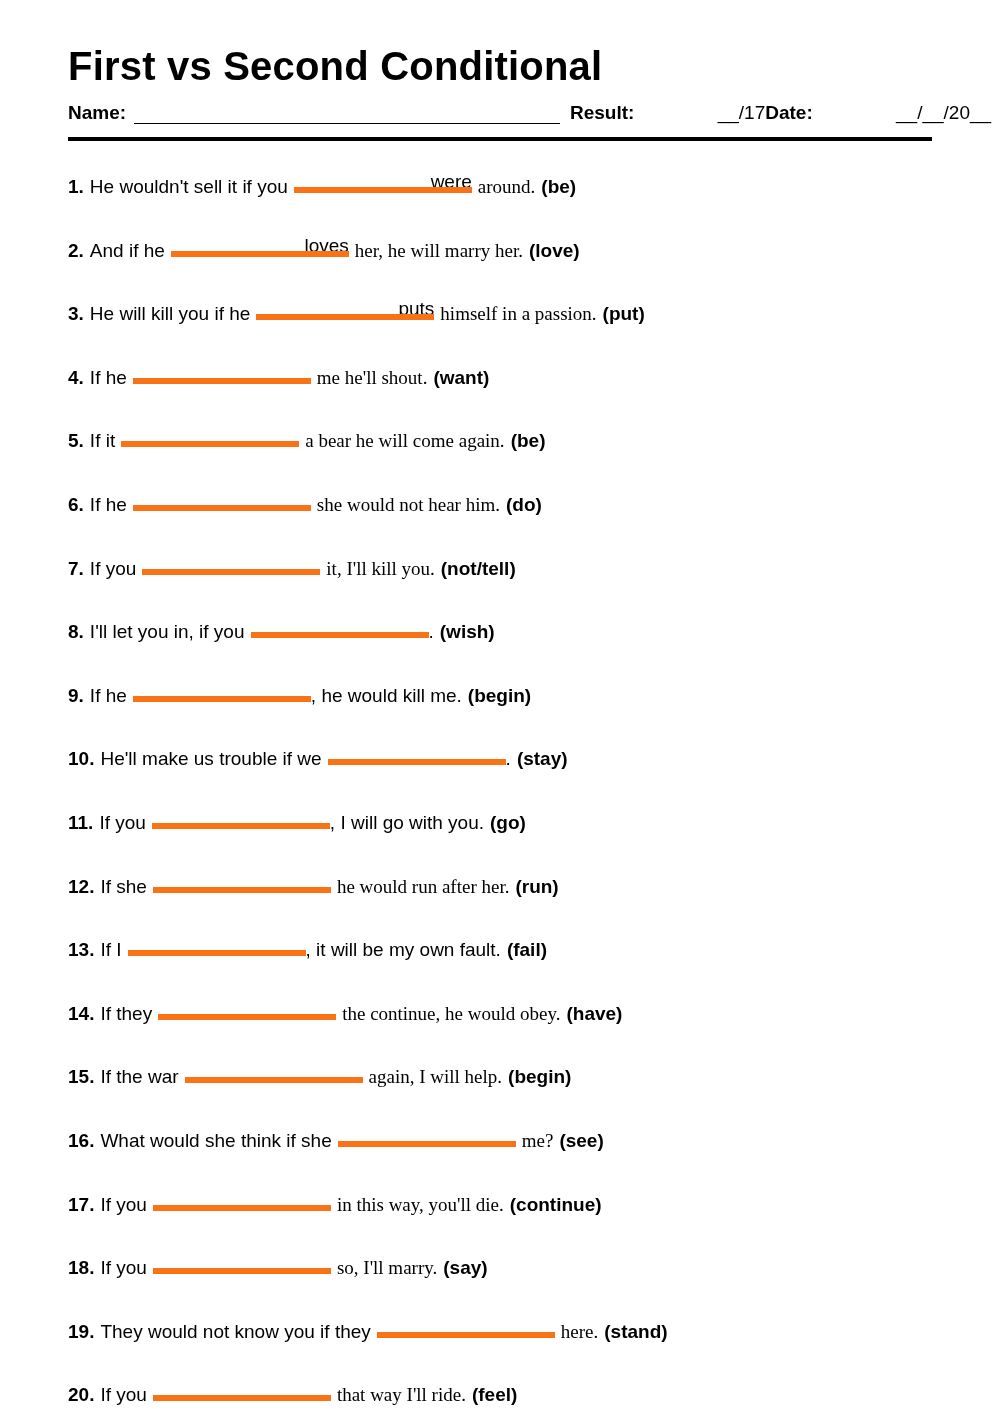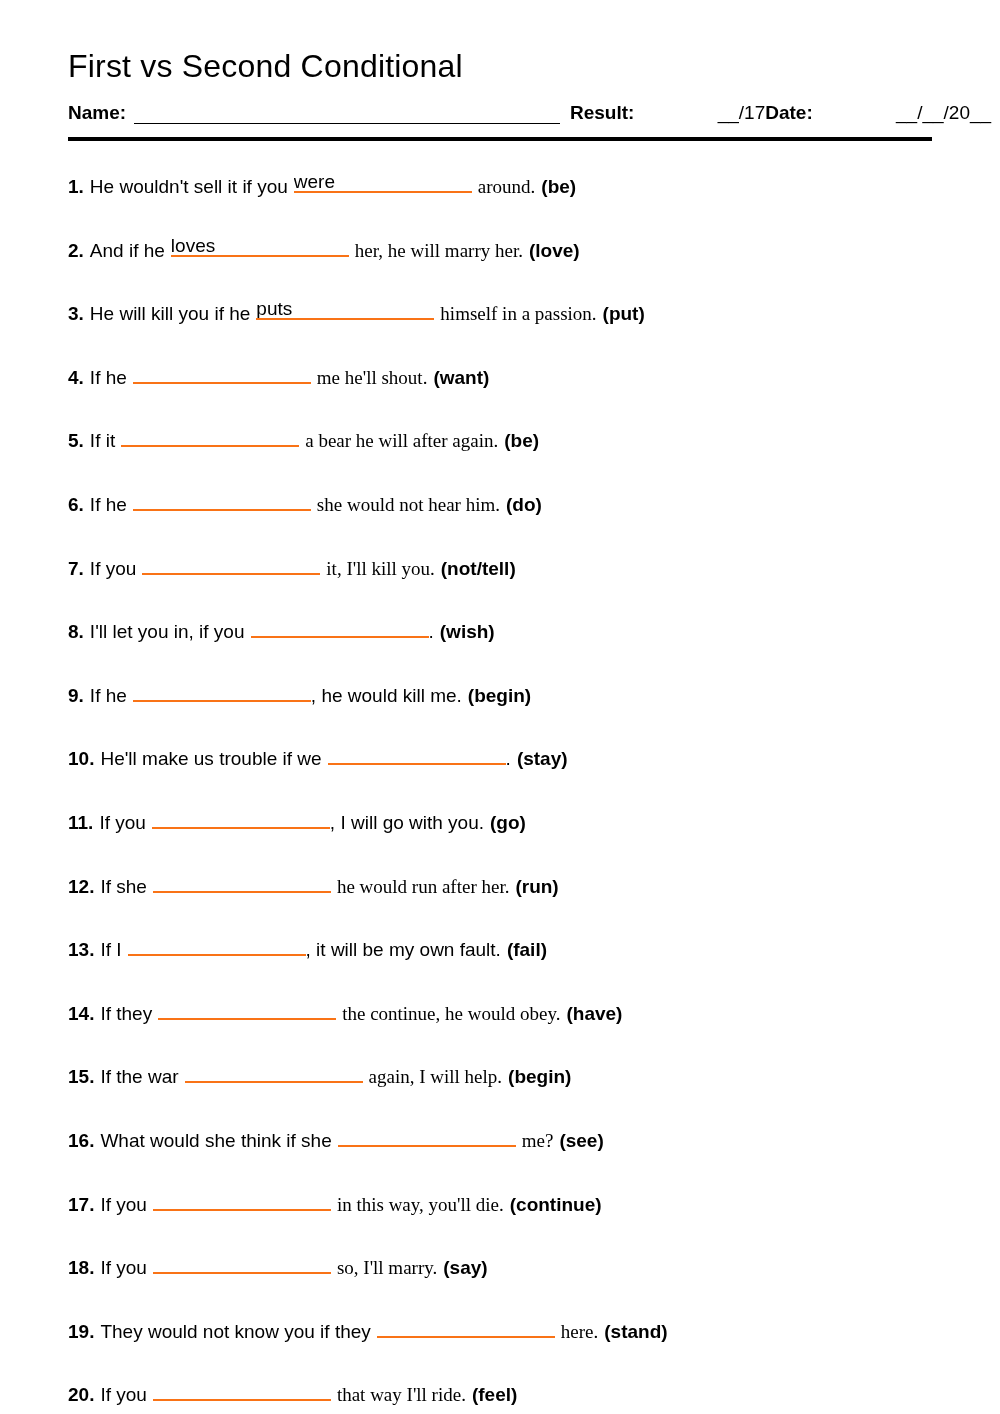--- a/index.html
+++ b/index.html
@@ -6,22 +6,22 @@
   html, body { background: #ffffff; }
   body {
     width: 1000px;
     height: 1414px;
     font-family: "Liberation Sans", sans-serif;
     color: #000000;
     padding: 46px 68px 0 68px;
     overflow: hidden;
   }
   .title {
-    font-size: 32px;
-    font-weight: normal;
+    font-size: 40px;
+    font-weight: bold;
     line-height: 40px;
     letter-spacing: 0.2px;
   }
   .header-row {
     display: flex;
     align-items: flex-end;
     margin-top: 14px;
     font-size: 19px;
     line-height: 26px;
   }
@@ -50,22 +50,22 @@
     font-size: 19px;
     line-height: 24px;
     margin-bottom: 34.6px;
     white-space: nowrap;
   }
   .qnum { font-weight: bold; margin-right: 6px; }
   .blank {
     display: inline-block;
     width: 178px;
     height: 23px;
-    border-bottom: 2px solid #f97316;
-    text-align: left;
+    border-bottom: 6px solid #f97316;
+    text-align: right;
     margin-left: 6px;
     overflow: hidden;
   }
   .post.gap { margin-left: 6px; font-family: Liberation Serif, serif; }
   .hint { font-weight: bold; margin-left: 6px; }
 </style>
 </head>
 <body>
 
 <h1 class="title">First vs Second Conditional</h1>
@@ -89,21 +89,21 @@
 
 <div class="questions" id="questions-container">
   <div class="question"><span class="qnum">1.</span><span class="pre">He wouldn't sell it if you</span><span class="blank">were</span><span class="post gap">around.</span><span class="hint">(be)</span></div>
 
   <div class="question"><span class="qnum">2.</span><span class="pre">And if he</span><span class="blank">loves</span><span class="post gap">her, he will marry her.</span><span class="hint">(love)</span></div>
 
   <div class="question"><span class="qnum">3.</span><span class="pre">He will kill you if he</span><span class="blank">puts</span><span class="post gap">himself in a passion.</span><span class="hint">(put)</span></div>
 
   <div class="question"><span class="qnum">4.</span><span class="pre">If he</span><span class="blank">&nbsp;</span><span class="post gap">me he'll shout.</span><span class="hint">(want)</span></div>
 
-  <div class="question"><span class="qnum">5.</span><span class="pre">If it</span><span class="blank">&nbsp;</span><span class="post gap">a bear he will after again.</span><span class="hint">(be)</span></div>
+  <div class="question"><span class="qnum">5.</span><span class="pre">If it</span><span class="blank">&nbsp;</span><span class="post gap">a bear he will come again.</span><span class="hint">(be)</span></div>
 
   <div class="question"><span class="qnum">6.</span><span class="pre">If he</span><span class="blank">&nbsp;</span><span class="post gap">she would not hear him.</span><span class="hint">(do)</span></div>
 
   <div class="question"><span class="qnum">7.</span><span class="pre">If you</span><span class="blank">&nbsp;</span><span class="post gap">it, I'll kill you.</span><span class="hint">(not/tell)</span></div>
 
   <div class="question"><span class="qnum">8.</span><span class="pre">I'll let you in, if you</span><span class="blank">&nbsp;</span><span class="post">.</span><span class="hint">(wish)</span></div>
 
   <div class="question"><span class="qnum">9.</span><span class="pre">If he</span><span class="blank">&nbsp;</span><span class="post">, he would kill me.</span><span class="hint">(begin)</span></div>
 
   <div class="question"><span class="qnum">10.</span><span class="pre">He'll make us trouble if we</span><span class="blank">&nbsp;</span><span class="post">.</span><span class="hint">(stay)</span></div>

